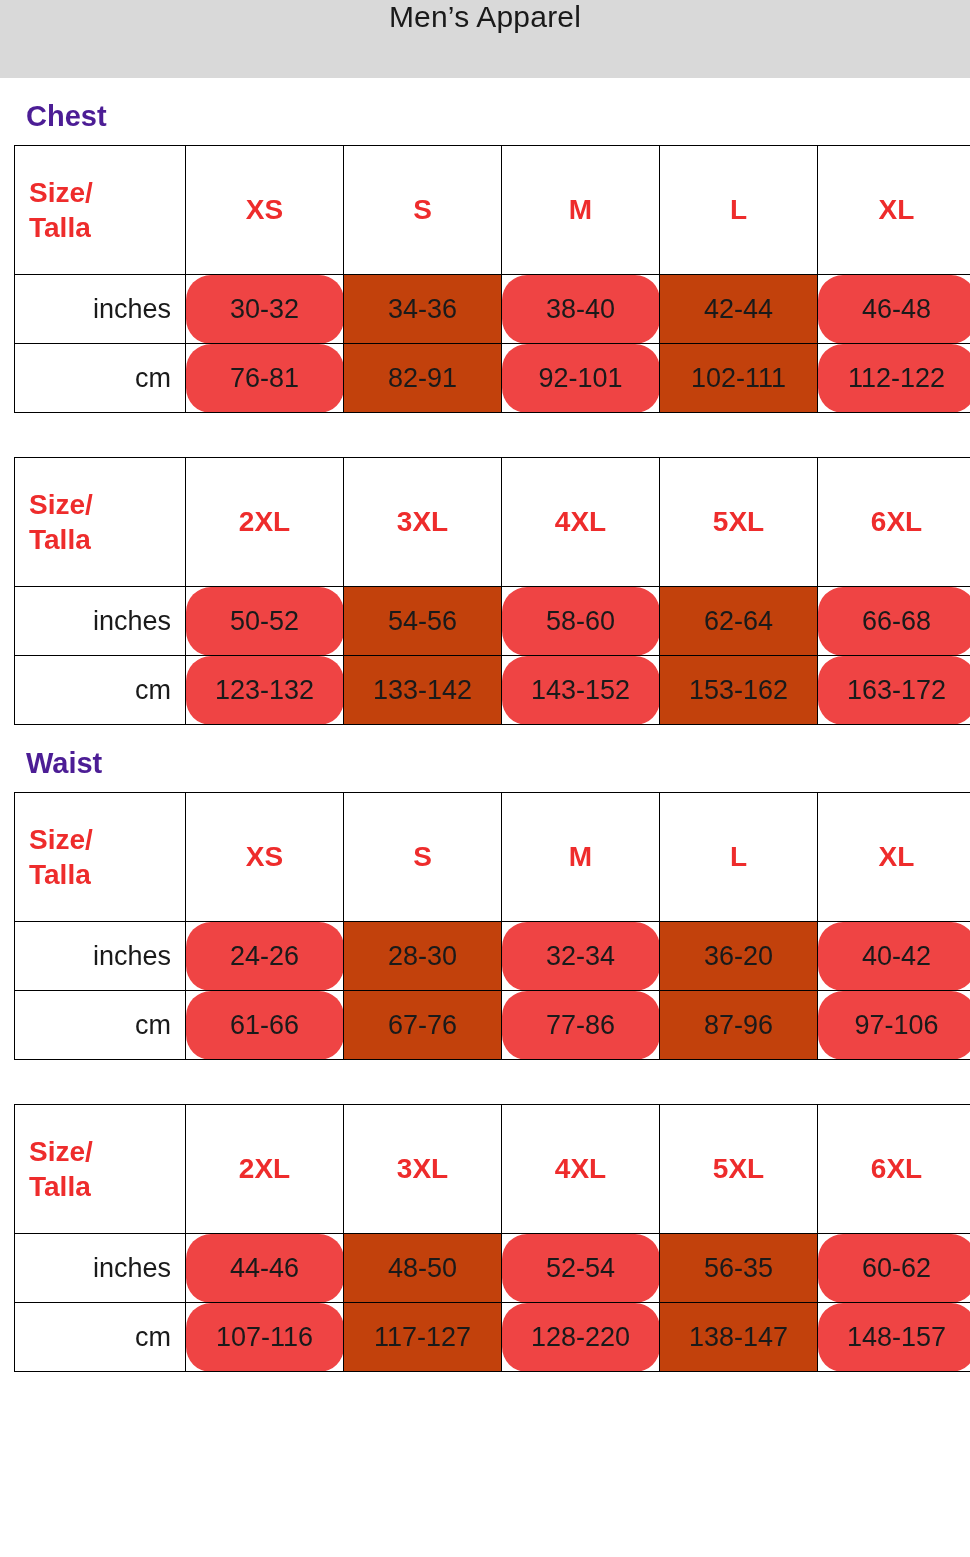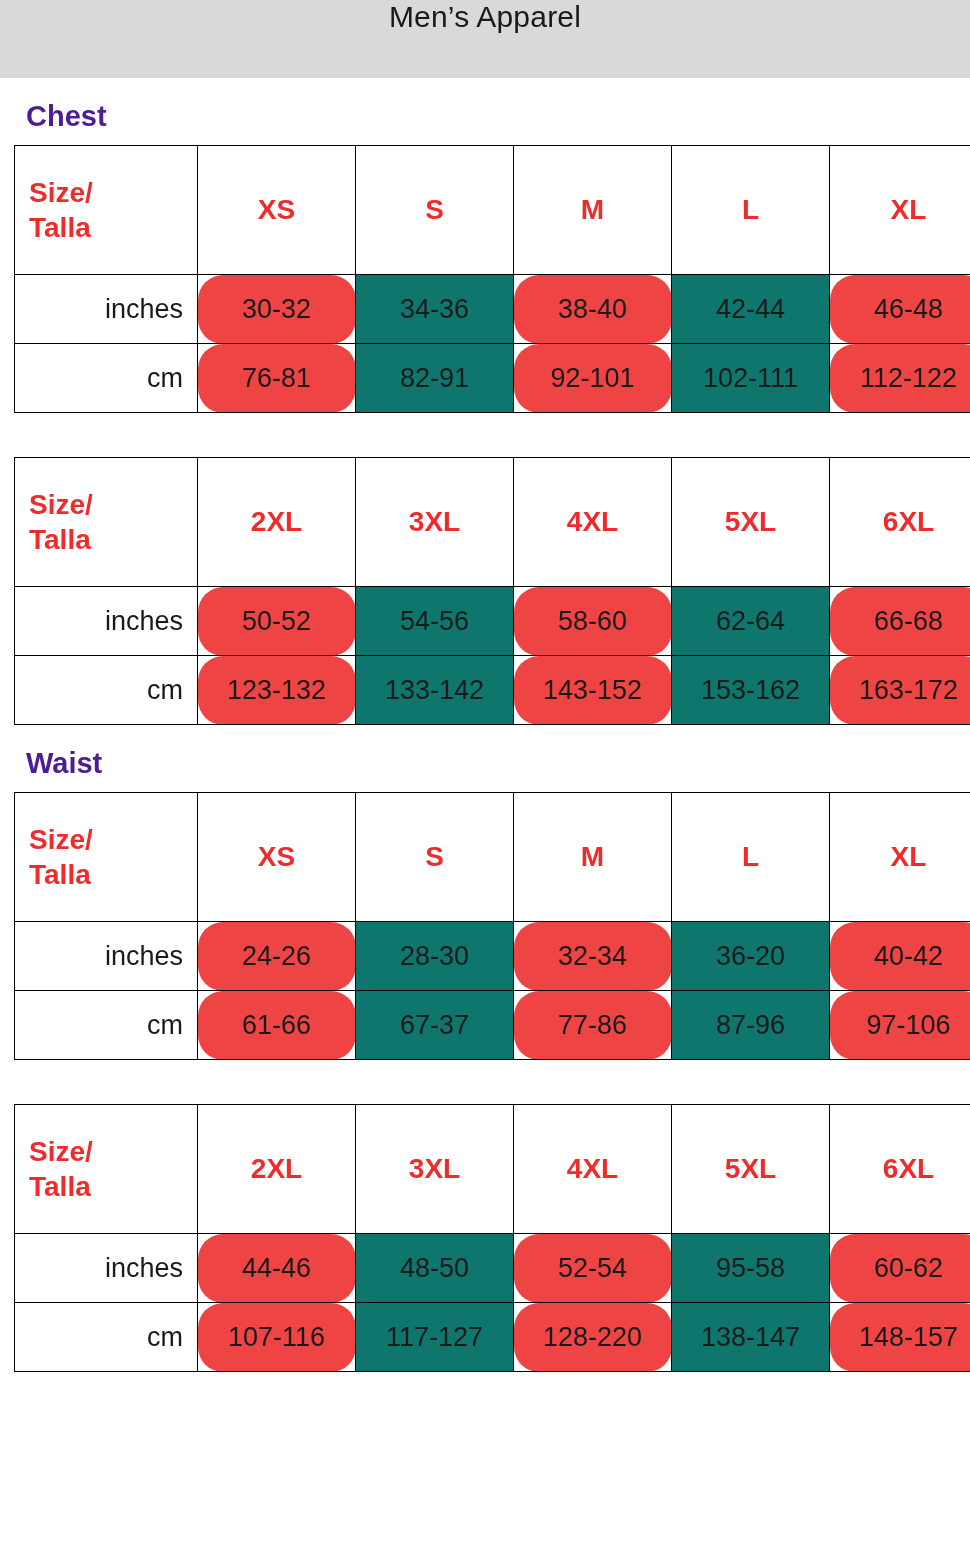--- a/index.html
+++ b/index.html
@@ -64,30 +64,30 @@
   }
   table.size-table td.label-col {
     width: 156px;
     text-align: right;
     padding-right: 14px;
     background: #ffffff;
     font-weight: normal;
   }
   table.size-table tr.header-row td.label-col {
     text-align: left;
-    padding-right: 12px;
+    padding-right: 0;
     padding-left: 14px;
     line-height: 1.25;
   }
   table.size-table td.shaded {
     background: #ef4444;
     border-radius: 25px;
   }
   table.size-table td.plain {
-    background: #0f766e;
+    background: #c2410c;
   }
   .spacer-lg { height: 44px; }
   .col-w { width: 157px; }
 </style>
 </head>
 <body>
 
 <div class="page">
 
   <div class="title-bar">
@@ -186,21 +186,21 @@
         <td class="label-col">inches</td>
         <td class="shaded">24-26</td>
         <td class="plain">28-30</td>
         <td class="shaded">32-34</td>
         <td class="plain">36-20</td>
         <td class="shaded">40-42</td>
       </tr>
       <tr>
         <td class="label-col">cm</td>
         <td class="shaded">61-66</td>
-        <td class="plain">67-37</td>
+        <td class="plain">67-76</td>
         <td class="shaded">77-86</td>
         <td class="plain">87-96</td>
         <td class="shaded">97-106</td>
       </tr>
     </tbody>
       </table>
   </div>
 
   <div class="spacer-lg"></div>
 
@@ -216,21 +216,21 @@
         <td class="col-w">3XL</td>
         <td class="col-w">4XL</td>
         <td class="col-w">5XL</td>
         <td class="col-w">6XL</td>
       </tr>
       <tr>
         <td class="label-col">inches</td>
         <td class="shaded">44-46</td>
         <td class="plain">48-50</td>
         <td class="shaded">52-54</td>
-        <td class="plain">95-58</td>
+        <td class="plain">56-35</td>
         <td class="shaded">60-62</td>
       </tr>
       <tr>
         <td class="label-col">cm</td>
         <td class="shaded">107-116</td>
         <td class="plain">117-127</td>
         <td class="shaded">128-220</td>
         <td class="plain">138-147</td>
         <td class="shaded">148-157</td>
       </tr>

